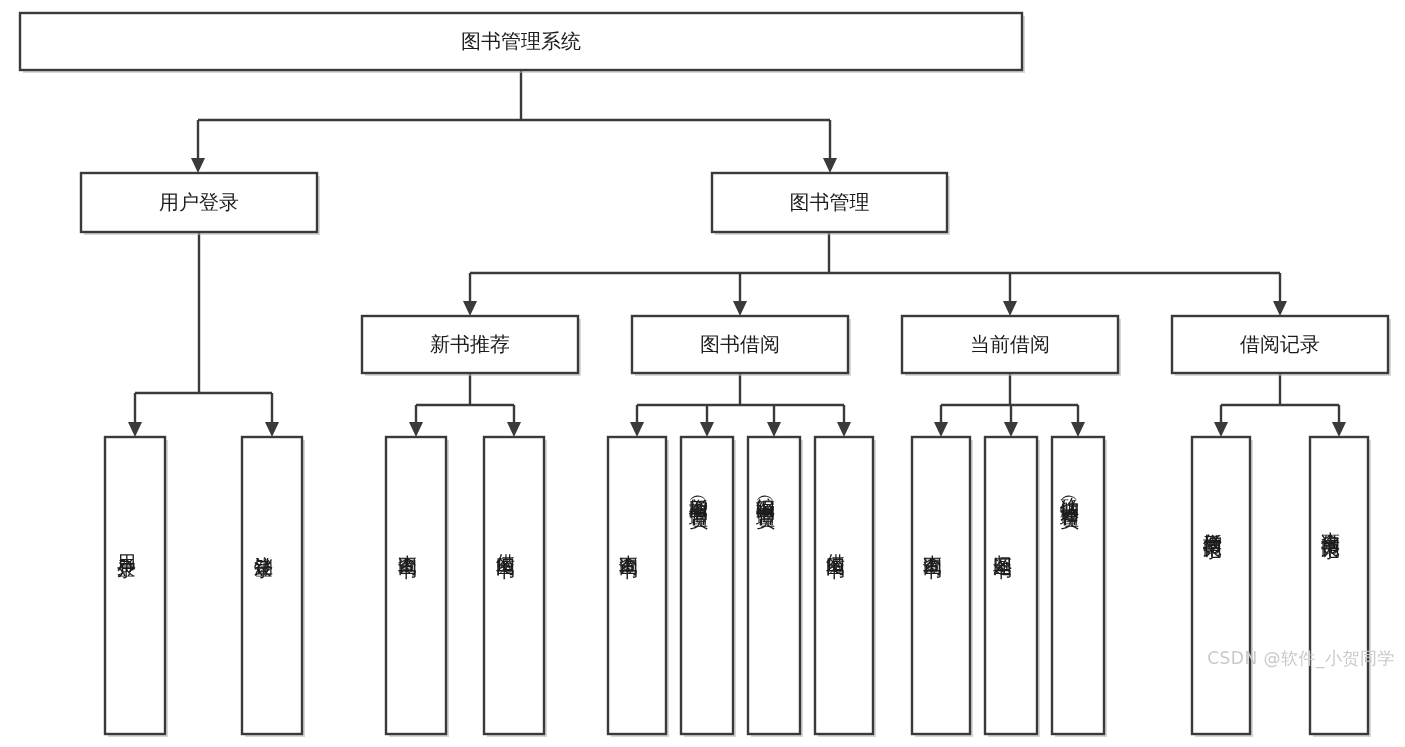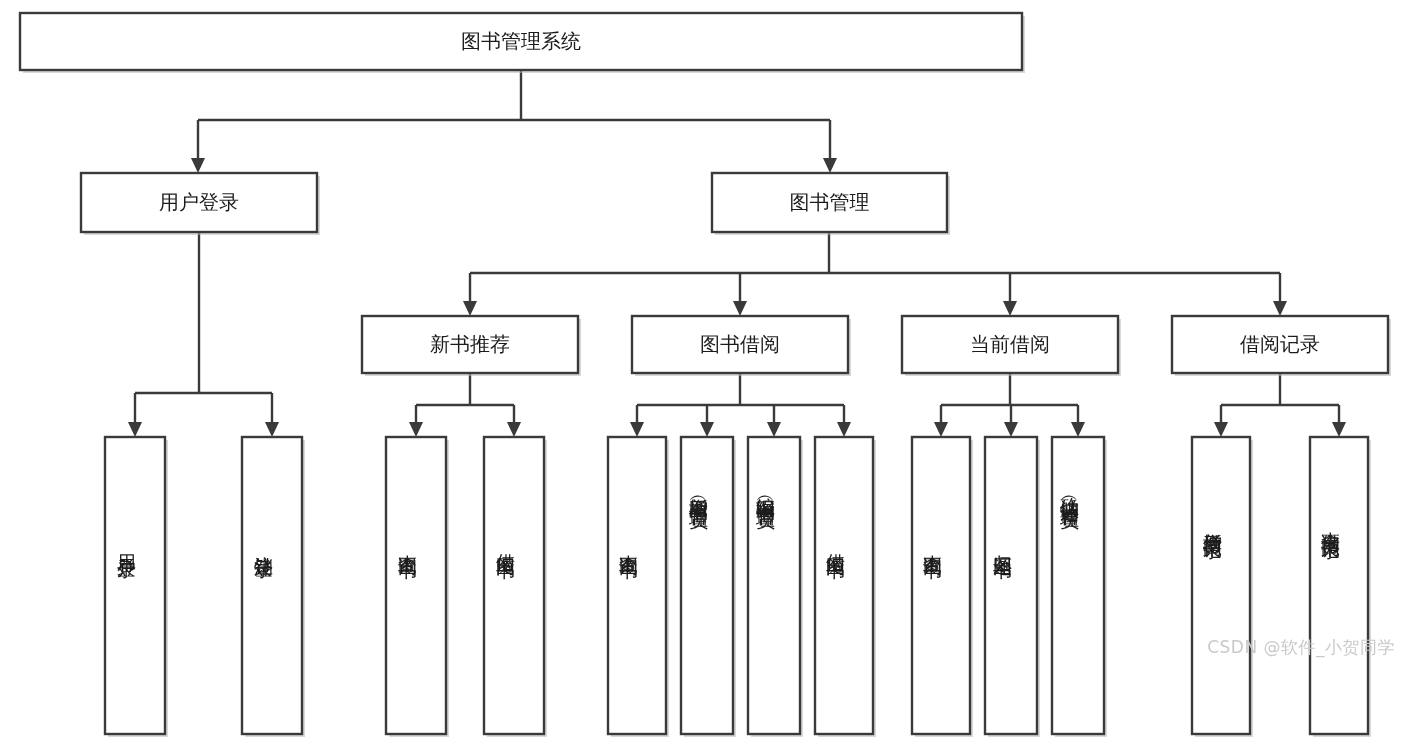--- a/index.html
+++ b/index.html
@@ -58,21 +58,21 @@
     font-size: 19px;
     fill: #1c1c1c;
     writing-mode: vertical-rl;
     text-orientation: upright;
     text-anchor: middle;
     letter-spacing: 2px;
   }
   .watermark-text {
     position: absolute;
     right: 10px;
-    bottom: 17px;
+    bottom: 6px;
     font-family: "DejaVu Sans", "Liberation Sans", sans-serif;
     font-size: 17px;
     color: #c9c9c9;
     white-space: nowrap;
     user-select: none;
     letter-spacing: 0.5px;
   }
 </style>
 </head>
 <body>

